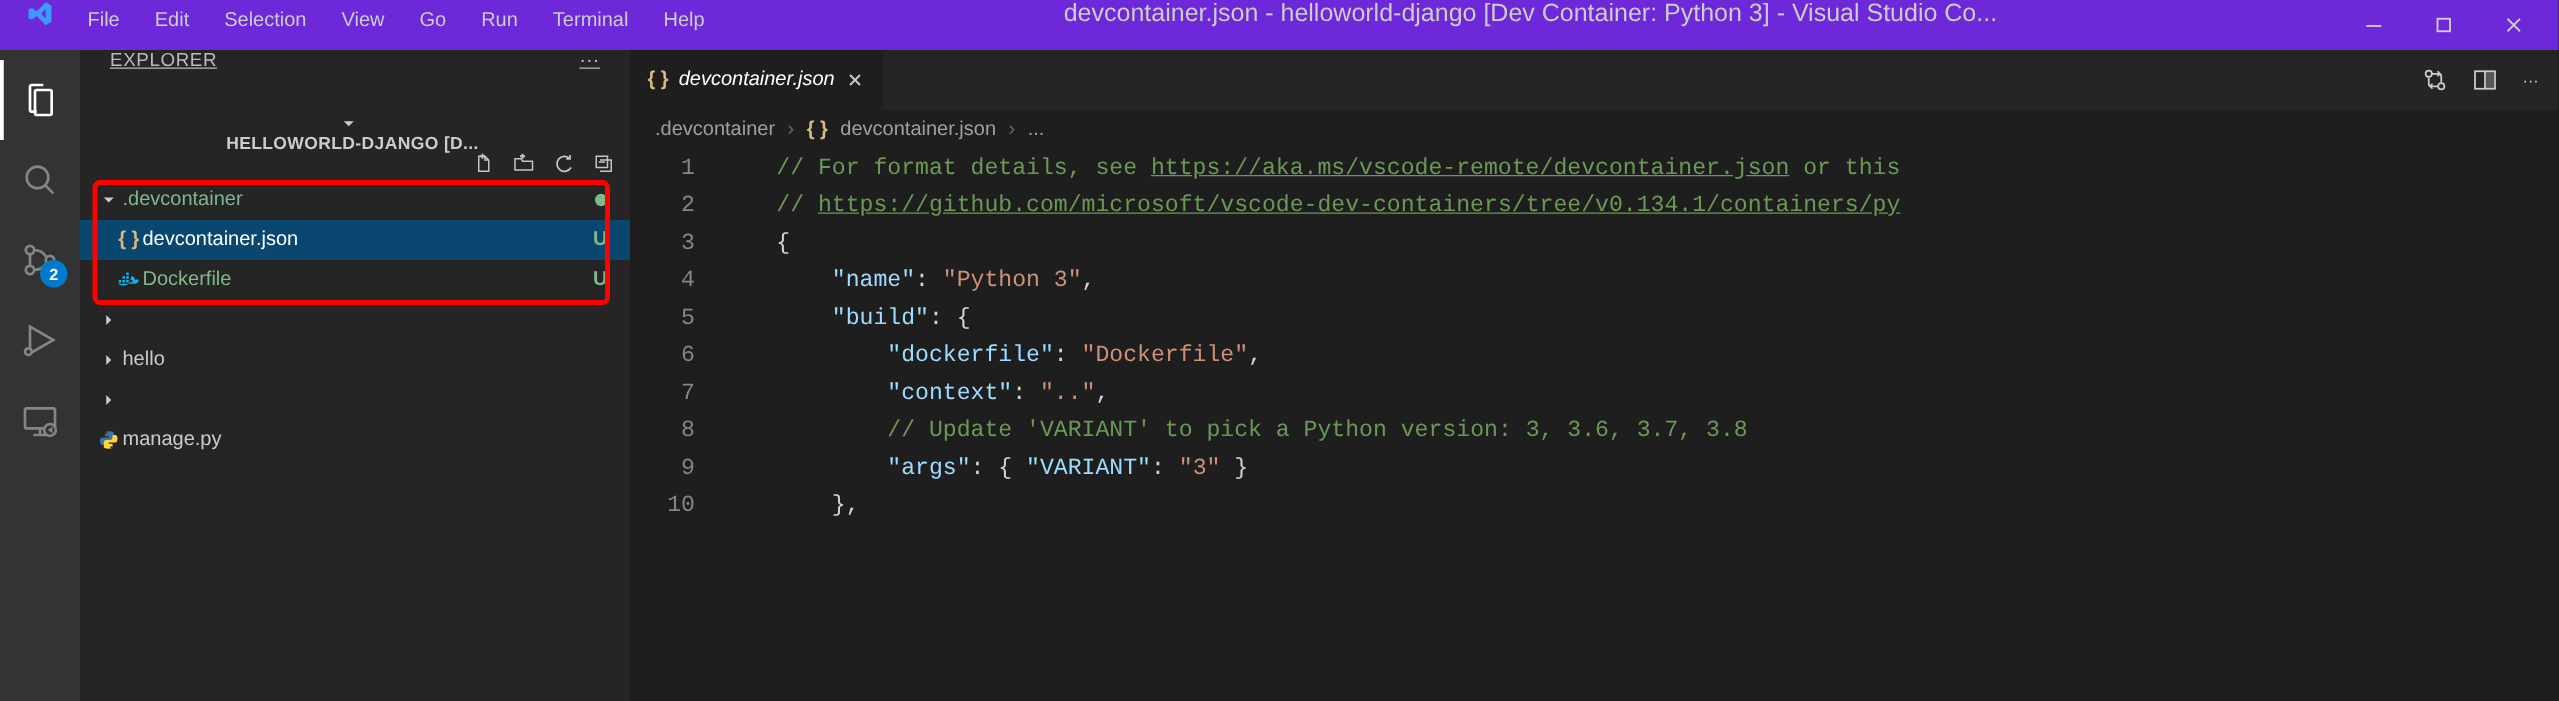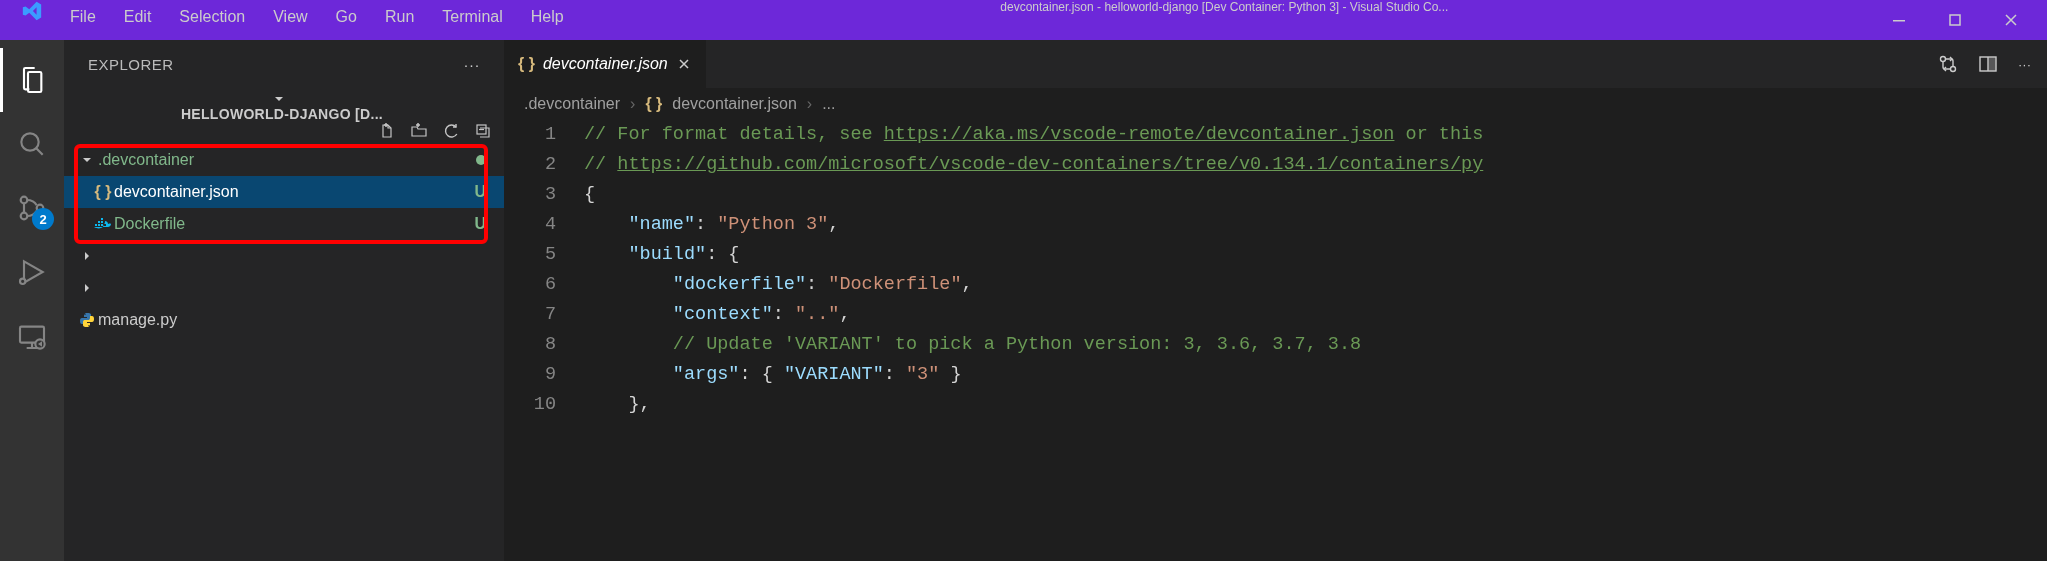--- a/index.html
+++ b/index.html
@@ -33,21 +33,21 @@
 }
 .menu-item {
   padding: 8px 14px;
   font-size: 16px;
   color: #cccccc;
   cursor: pointer;
 }
 .window-title {
   flex: 1;
   text-align: center;
-  font-size: 12px;
+  font-size: 20px;
   color: #cccccc;
   overflow: hidden;
   white-space: nowrap;
 }
 .window-controls {
   display: flex;
   gap: 0;
 }
 .win-ctrl {
   width: 56px;
@@ -114,26 +114,27 @@
 
 .sidebar {
   width: 440px;
   background: #252526;
   display: flex;
   flex-direction: column;
 }
 .sidebar-header {
   height: 48px;
   display: flex;
-  align-items: center;
+  align-items: flex-start;
   padding: 0 24px;
   color: #bbbbbb;
   font-size: 15px;
   letter-spacing: 0.5px;
   justify-content: space-between;
+  text-decoration: underline;
 }
 .sidebar-ellipsis {
   color: #cccccc;
   cursor: pointer;
 }
 .explorer-root {
   display: flex;
   align-items: center;
   padding: 4px 12px 4px 8px;
   font-size: 14px;
@@ -257,20 +258,21 @@
   text-align: right;
   color: #858585;
   padding-right: 28px;
   user-select: none;
 }
 .gutter div { height: 30px; }
 .code {
   flex: 1;
   white-space: pre;
   overflow: hidden;
+  margin-left: 37px;
 }
 .code-line { height: 30px; }
 .c-comment { color: #6a9955; }
 .c-link { color: #6a9955; text-decoration: underline; }
 .c-brace { color: #d4d4d4; }
 .c-key { color: #9cdcfe; }
 .c-string { color: #ce9178; }
 .c-punct { color: #d4d4d4; }
 
 svg { display: block; }
@@ -426,20 +428,28 @@
       </div>
 
       <div class="tree-item">
         <span class="chev">
             <svg width="14" height="14" viewBox="0 0 14 14">
               <path fill="currentColor" d="M5 3l4 4-4 4z"></path>
             </svg>
           </span>
       </div>
 
+      <div class="tree-item">
+        <span class="chev">
+            <svg width="14" height="14" viewBox="0 0 14 14">
+              <path fill="currentColor" d="M5 3l4 4-4 4z"></path>
+            </svg>
+          </span>
+        <span class="label">hello</span>
+      </div>
 
       <div class="tree-item">
         <span class="chev">
             <svg width="14" height="14" viewBox="0 0 14 14">
               <path fill="currentColor" d="M5 3l4 4-4 4z"></path>
             </svg>
           </span>
       </div>
 
 

